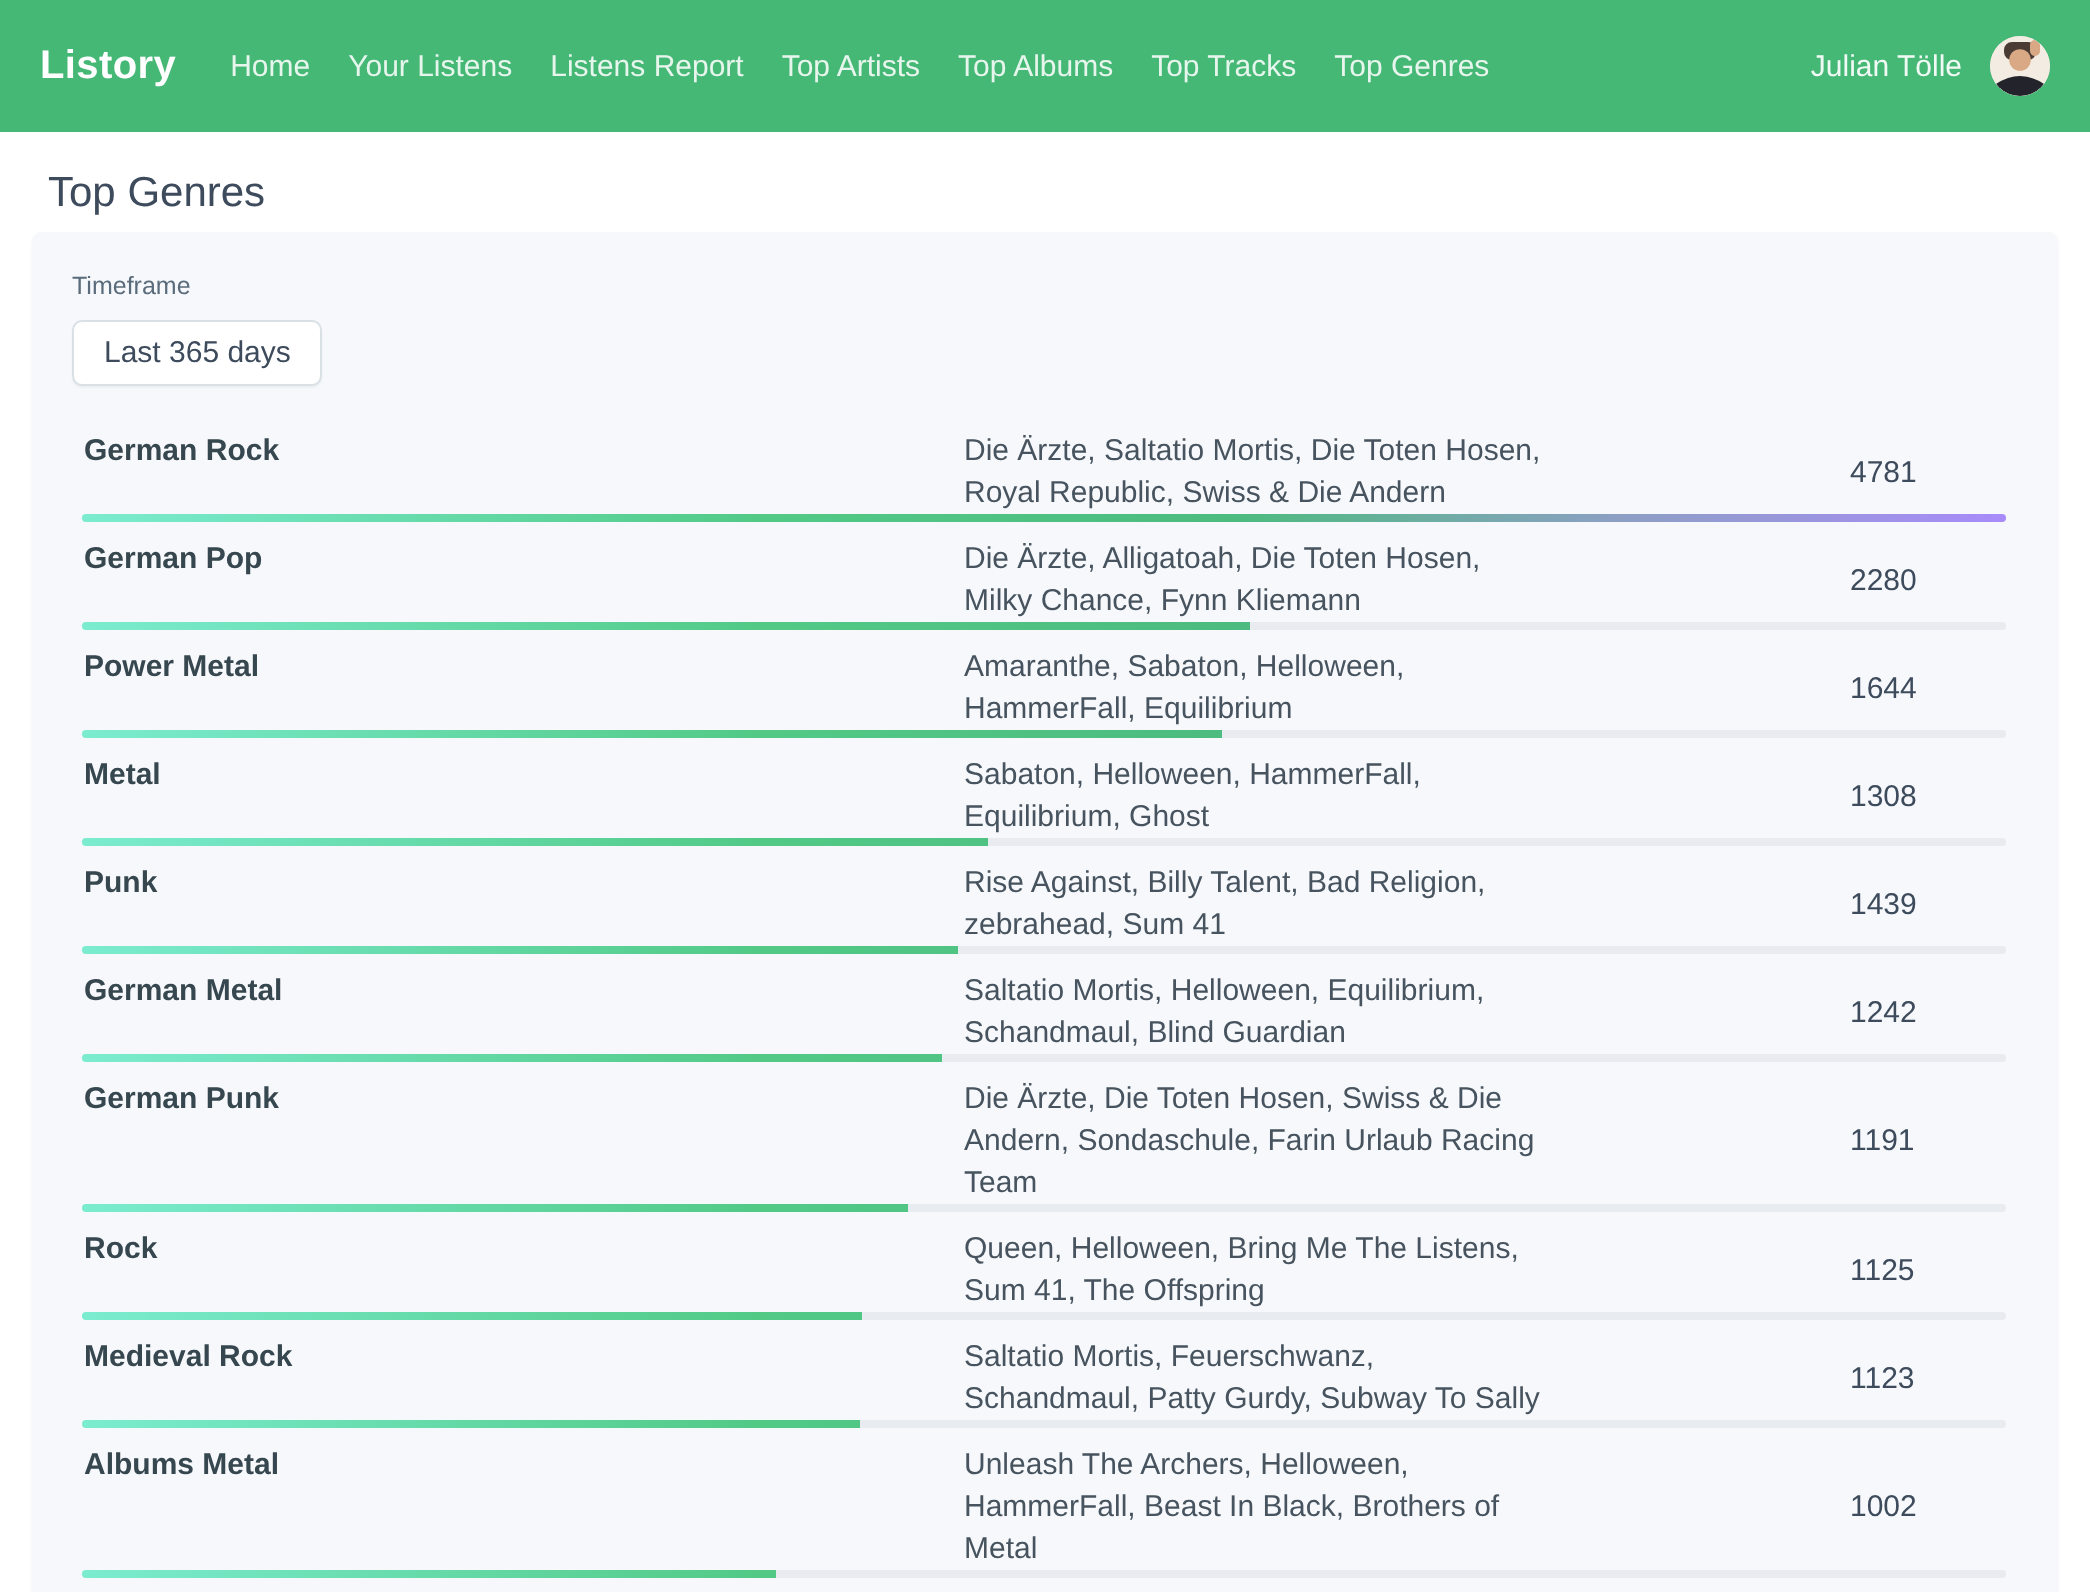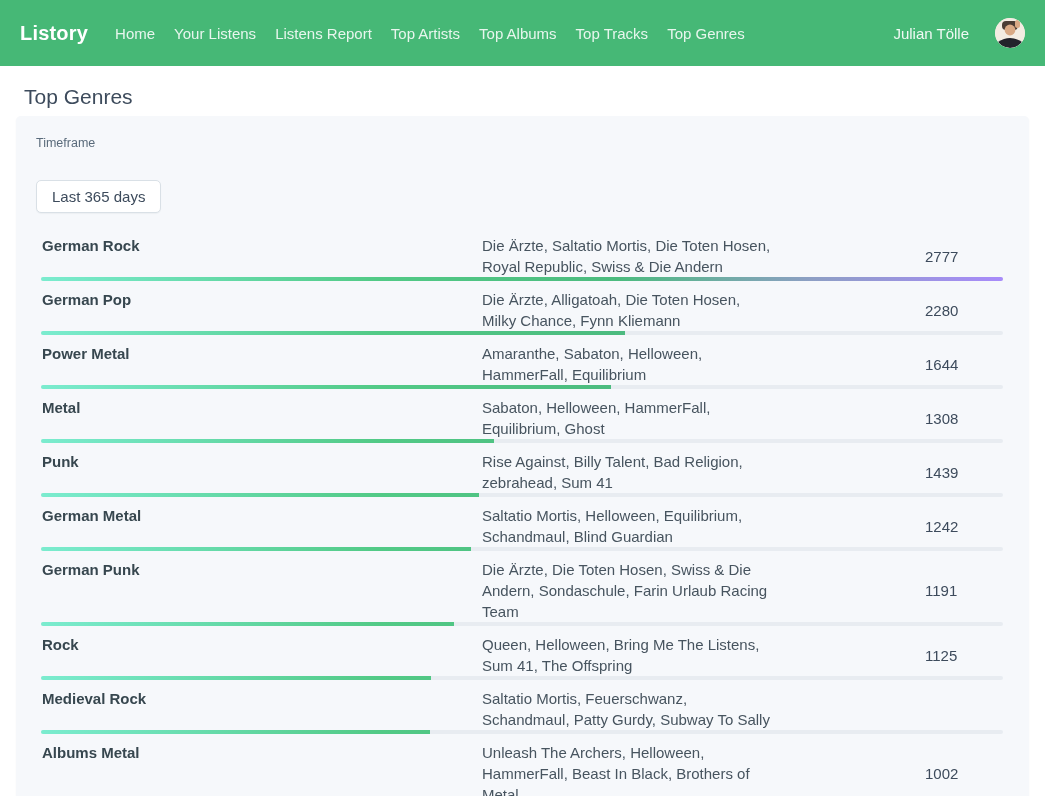--- a/index.html
+++ b/index.html
@@ -6,37 +6,37 @@
   html,body { width:1045px; height:796px; overflow:hidden; background:#ffffff;
               font-family:"Liberation Sans", sans-serif; }
 
   
   .appbar { height:66px; background:var(--header-bg, #46b876); display:flex; align-items:center;
             padding:0 20px; color:#fff; }
   .brand { font-size:20px; font-weight:700; letter-spacing:.2px; color:#fff; cursor:pointer; }
   .nav { display:flex; margin-left:27px; gap:19px; }
   .nav a { color:rgba(255,255,255,.87); font-size:15px; text-decoration:none; cursor:pointer; white-space:nowrap; }
   .spacer { flex:1; }
-  .user { display:flex; align-items:center; gap:26px; }
+  .user { display:flex; align-items:center; gap:14px; }
   .user-name { font-size:15px; color:rgba(255,255,255,.92); }
   .avatar { width:30px; height:30px; border-radius:50%; overflow:hidden; background:#f3ece2; cursor:pointer; flex:0 0 auto; }
 
   
   .page-title { margin:18px 24px 6px; font-size:21px; line-height:26px; font-weight:500;
                 color:var(--heading-text, #3d4b5c); }
 
   .card { margin:0 16px; background:var(--card-bg, #f6f8fb); border-radius:5px;
           padding:20px 22px 40px 20px; box-shadow:0 1px 2px rgba(60,72,88,.06);
           min-height:700px; }
 
   .filter-label { font-size:12.5px; color:#5a6b7b; margin-bottom:10px; }
   .timeframe-btn { display:inline-block; height:33px; padding:0 15px; background:#fff;
                    border:1px solid #d9e0e6; border-radius:5px; font-size:15px;
                    color:#3d4b5c; font-family:inherit; cursor:pointer;
-                   box-shadow:0 1px 1px rgba(60,72,88,.05);margin-top:20px; }
+                   box-shadow:0 1px 1px rgba(60,72,88,.05); }
 
   .genres-table { margin-top:14px; }
   .row { }
   .row-grid { display:grid; grid-template-columns:446px 293px 1fr; padding-top:8px; min-height:42px; }
   .genre-name { padding-left:6px; font-size:15px; line-height:21px; font-weight:700; color:#37474f; }
   .genre-artists { font-size:15px; line-height:21px; color:#47545f; }
   .genre-count { align-self:center; padding-left:150px; font-size:15px; color:#3d4b5c; }
 
   .bar-track { height:4px; margin:0 4px 0 5px; background:var(--bar-track, #e8ecf1);
                border-radius:2px; overflow:hidden; }
@@ -82,21 +82,21 @@
 
 <section class="card">
   <div class="filter-label">Timeframe</div>
   <button class="timeframe-btn">Last 365 days</button>
 
   <div class="genres-table">
       <div class="row">
     <div class="row-grid">
       <div class="genre-name">German Rock</div>
       <div class="genre-artists">Die Ärzte, Saltatio Mortis, Die Toten Hosen, Royal Republic, Swiss &amp; Die Andern</div>
-      <div class="genre-count">2777</div>
+      <div class="genre-count">4781</div>
     </div>
     <div class="bar-track">
       <div class="bar-fill" style="width: 100%; background-image: linear-gradient(90deg, rgb(123, 236, 207) 0%, rgb(82, 202, 134) 35%, rgb(76, 187, 127) 60%, rgb(141, 159, 196) 80%, rgb(168, 139, 250) 100%); background-size: 100% 100%;"></div>
     </div>
   </div>
       <div class="row">
     <div class="row-grid">
       <div class="genre-name">German Pop</div>
       <div class="genre-artists">Die Ärzte, Alligatoah, Die Toten Hosen, Milky Chance, Fynn Kliemann</div>
       <div class="genre-count">2280</div>
@@ -162,20 +162,21 @@
       <div class="genre-count">1125</div>
     </div>
     <div class="bar-track">
       <div class="bar-fill" style="width: 40.5113%; background-image: linear-gradient(90deg, rgb(123, 236, 207) 0%, rgb(82, 202, 134) 35%, rgb(76, 187, 127) 60%, rgb(141, 159, 196) 80%, rgb(168, 139, 250) 100%); background-size: 246.844% 100%;"></div>
     </div>
   </div>
       <div class="row">
     <div class="row-grid">
       <div class="genre-name">Medieval Rock</div>
       <div class="genre-artists">Saltatio Mortis, Feuerschwanz, Schandmaul, Patty Gurdy, Subway To Sally</div>
+      <div class="genre-count">1123</div>
     </div>
     <div class="bar-track">
       <div class="bar-fill" style="width: 40.4393%; background-image: linear-gradient(90deg, rgb(123, 236, 207) 0%, rgb(82, 202, 134) 35%, rgb(76, 187, 127) 60%, rgb(141, 159, 196) 80%, rgb(168, 139, 250) 100%); background-size: 247.284% 100%;"></div>
     </div>
   </div>
       <div class="row">
     <div class="row-grid">
       <div class="genre-name">Albums Metal</div>
       <div class="genre-artists">Unleash The Archers, Helloween, HammerFall, Beast In Black, Brothers of Metal</div>
       <div class="genre-count">1002</div>

